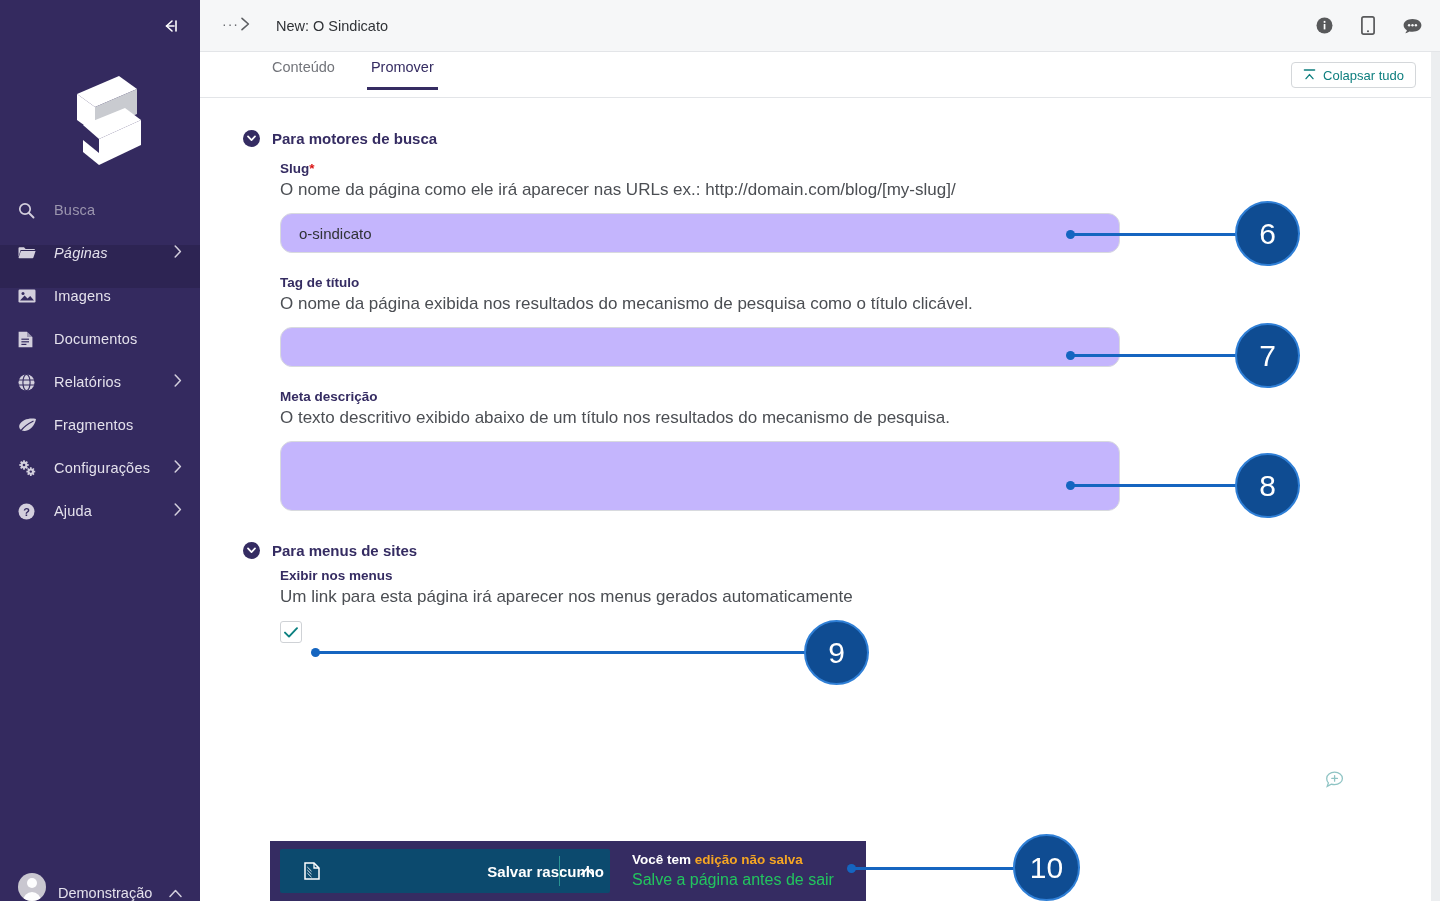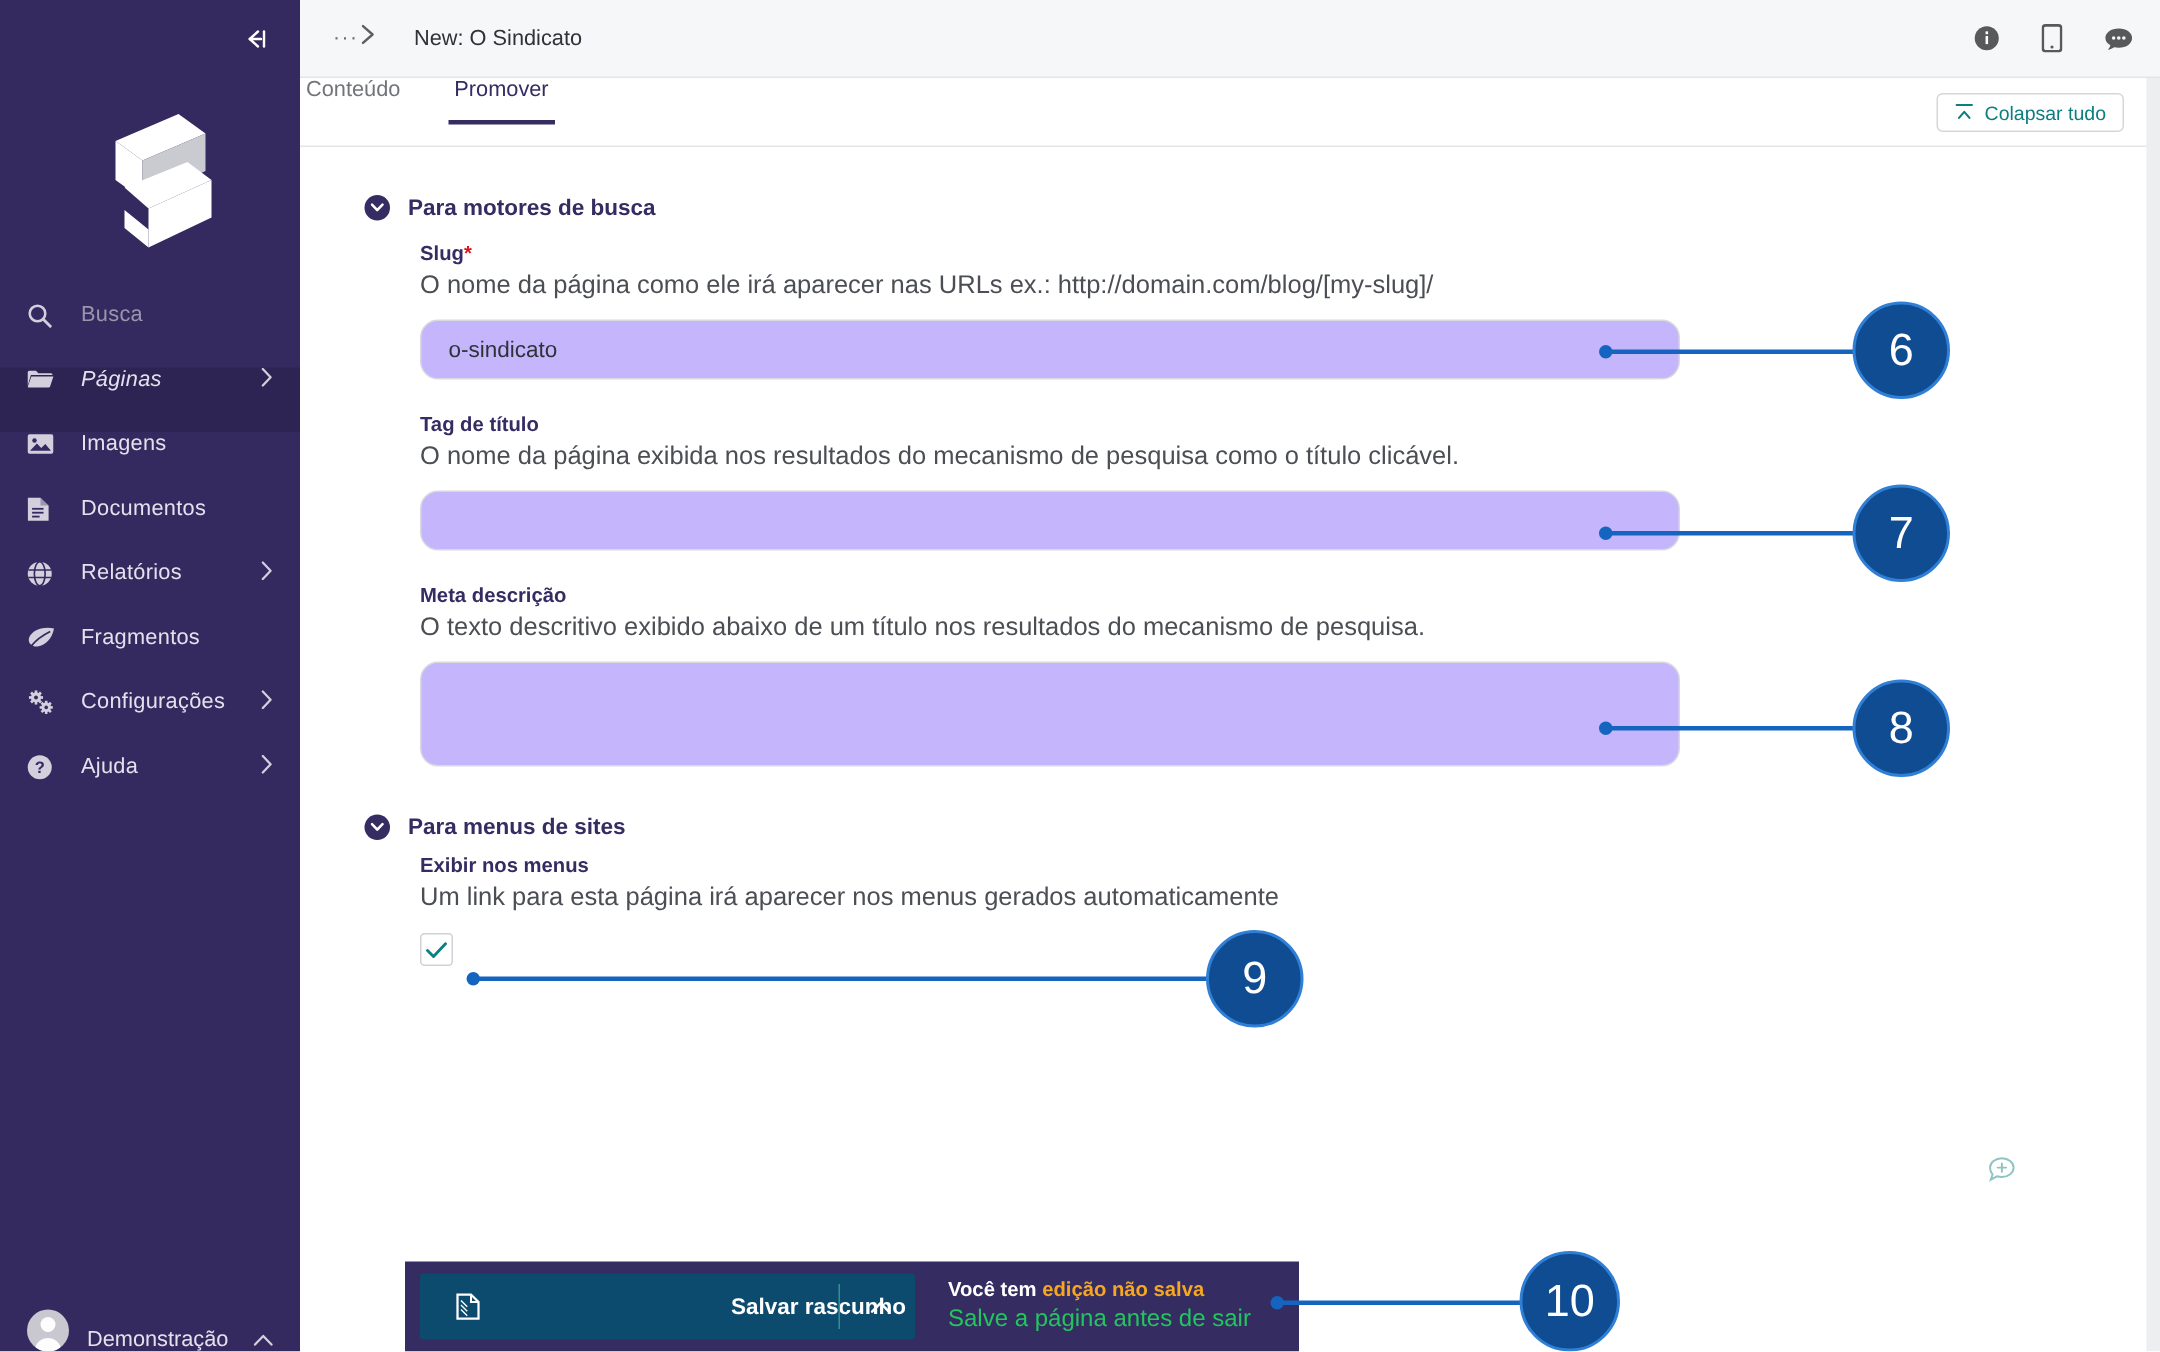--- a/index.html
+++ b/index.html
@@ -78,21 +78,21 @@
   .bc-toggle { display:flex; align-items:center; color:#6b6d71; cursor:pointer; gap:1px;}
   .bc-dots { font-size: 14px; letter-spacing:1px; line-height:1; position:relative; top:-2px;}
   .topbar-title {
     font-size: 14.5px; color: #2f3236; margin-left: 25px; flex: 1 1 auto;
   }
   .topbar-icons { display: flex; align-items: center; gap: 28px; }
   .topbar-icons .ti { color: #58595b; cursor: pointer; display:flex; align-items:center; }
 
   .tabbar {
     height: 46px; border-bottom: 1px solid #e3e5e8;
-    display: flex; align-items: flex-start; 
+    display: flex; align-items: center; padding-left: 68px;
   }
   .tab {
     font-size: 14.5px; color: #72747a; padding: 0 4px 12px 4px;
     margin-right: 28px; cursor: pointer; border-bottom: 3px solid transparent;
   }
   .tab.active { color: #352c62; font-weight: 400; border-bottom-color: #352c62; }
 
   .content { position: relative; padding: 0 0 0 0; }
 
   .section-head {

